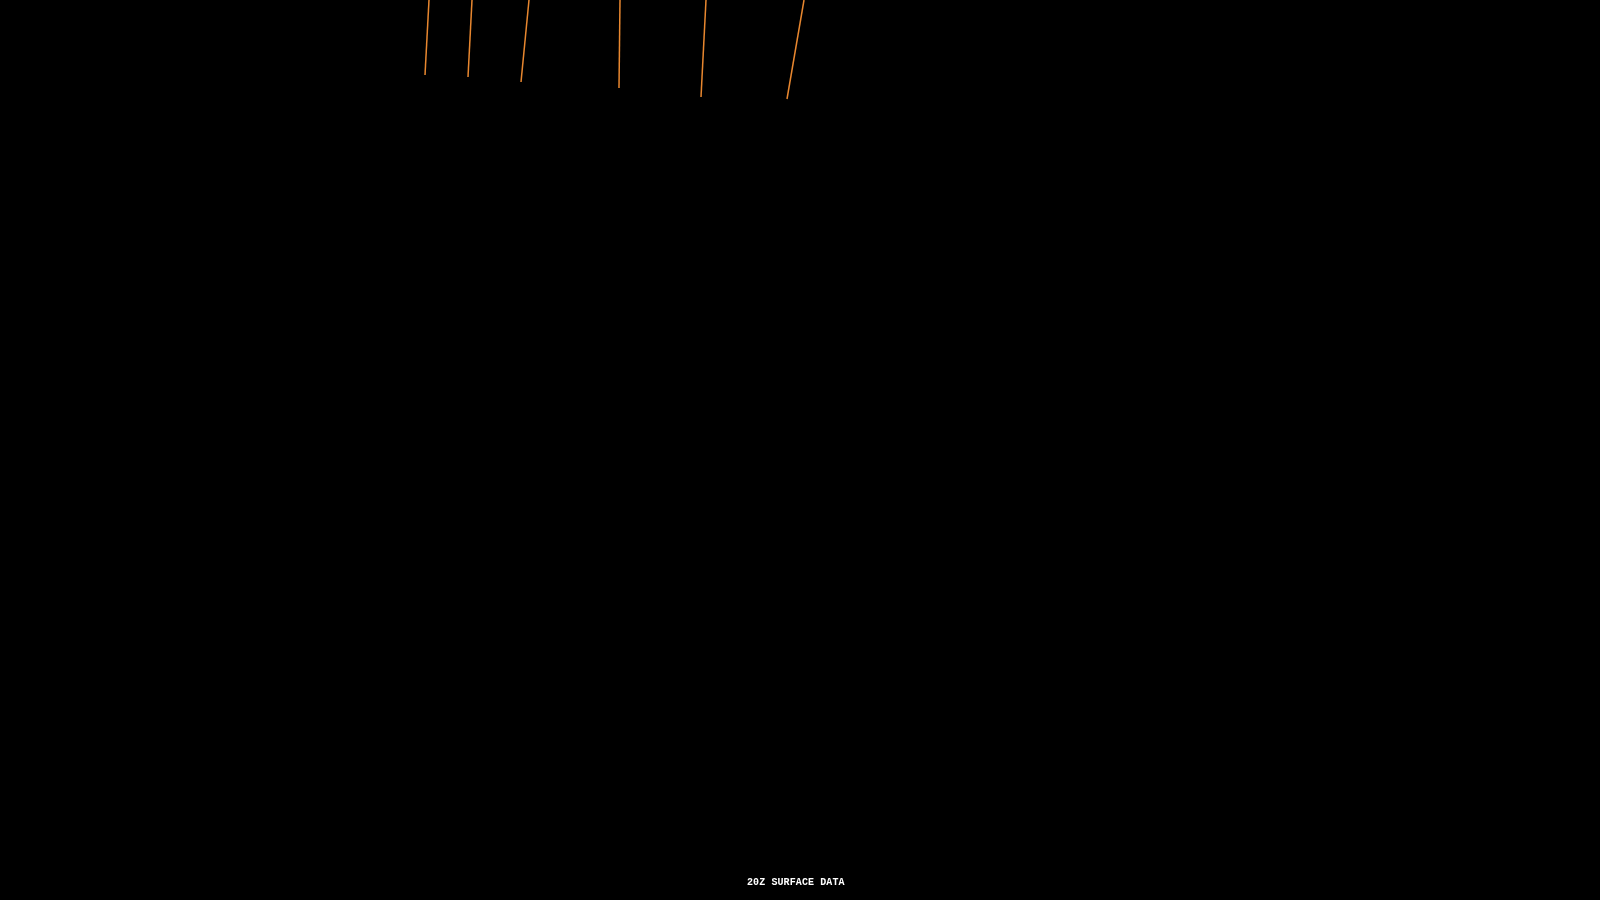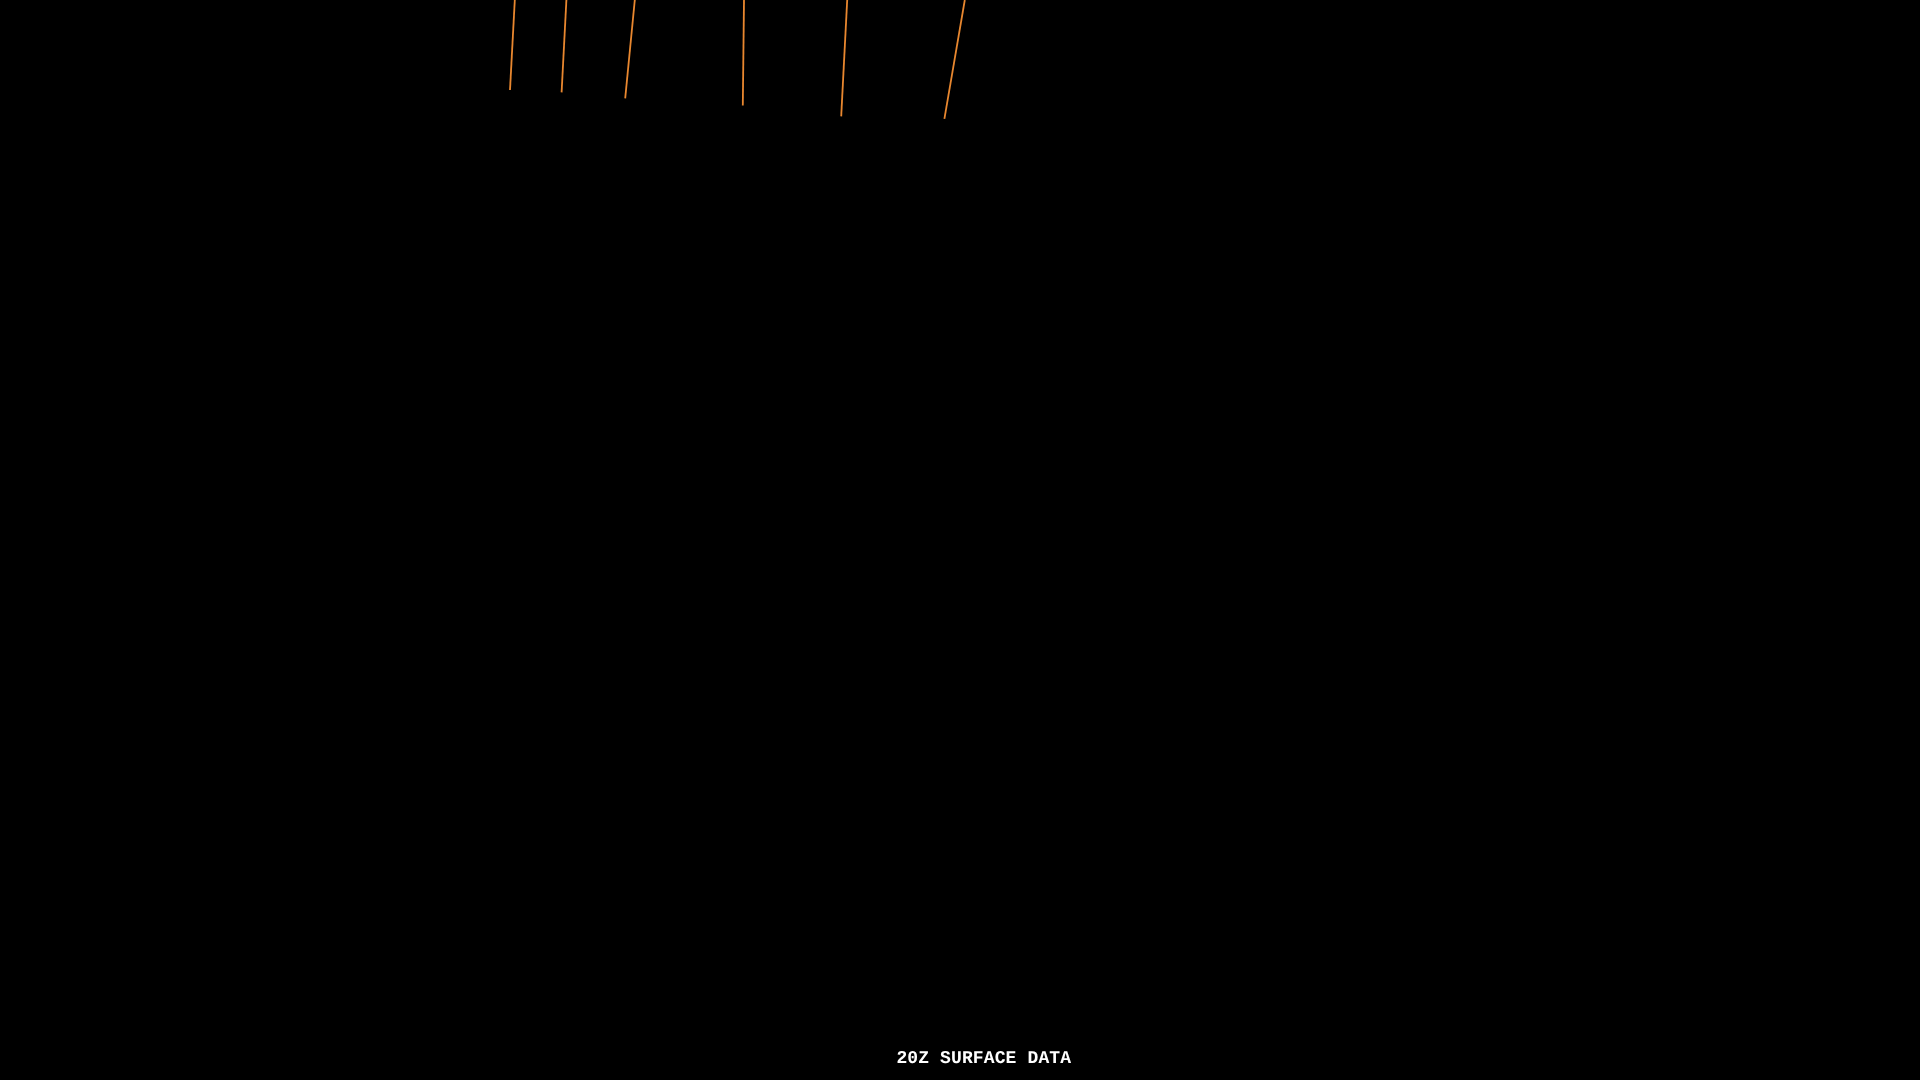--- a/index.html
+++ b/index.html
@@ -22,21 +22,21 @@
     left: 0;
     top: 0;
     width: 1600px;
     height: 900px;
     display: block;
   }
   .plot-title {
     position: absolute;
     left: 747px;
     top: 876px;
-    font-size: 15px;
+    font-size: 10px;
     font-weight: bold;
     letter-spacing: 0.1px;
     color: #ffffff;
     white-space: pre;
     line-height: 13px;
   }
 </style>
 </head>
 <body>
 

